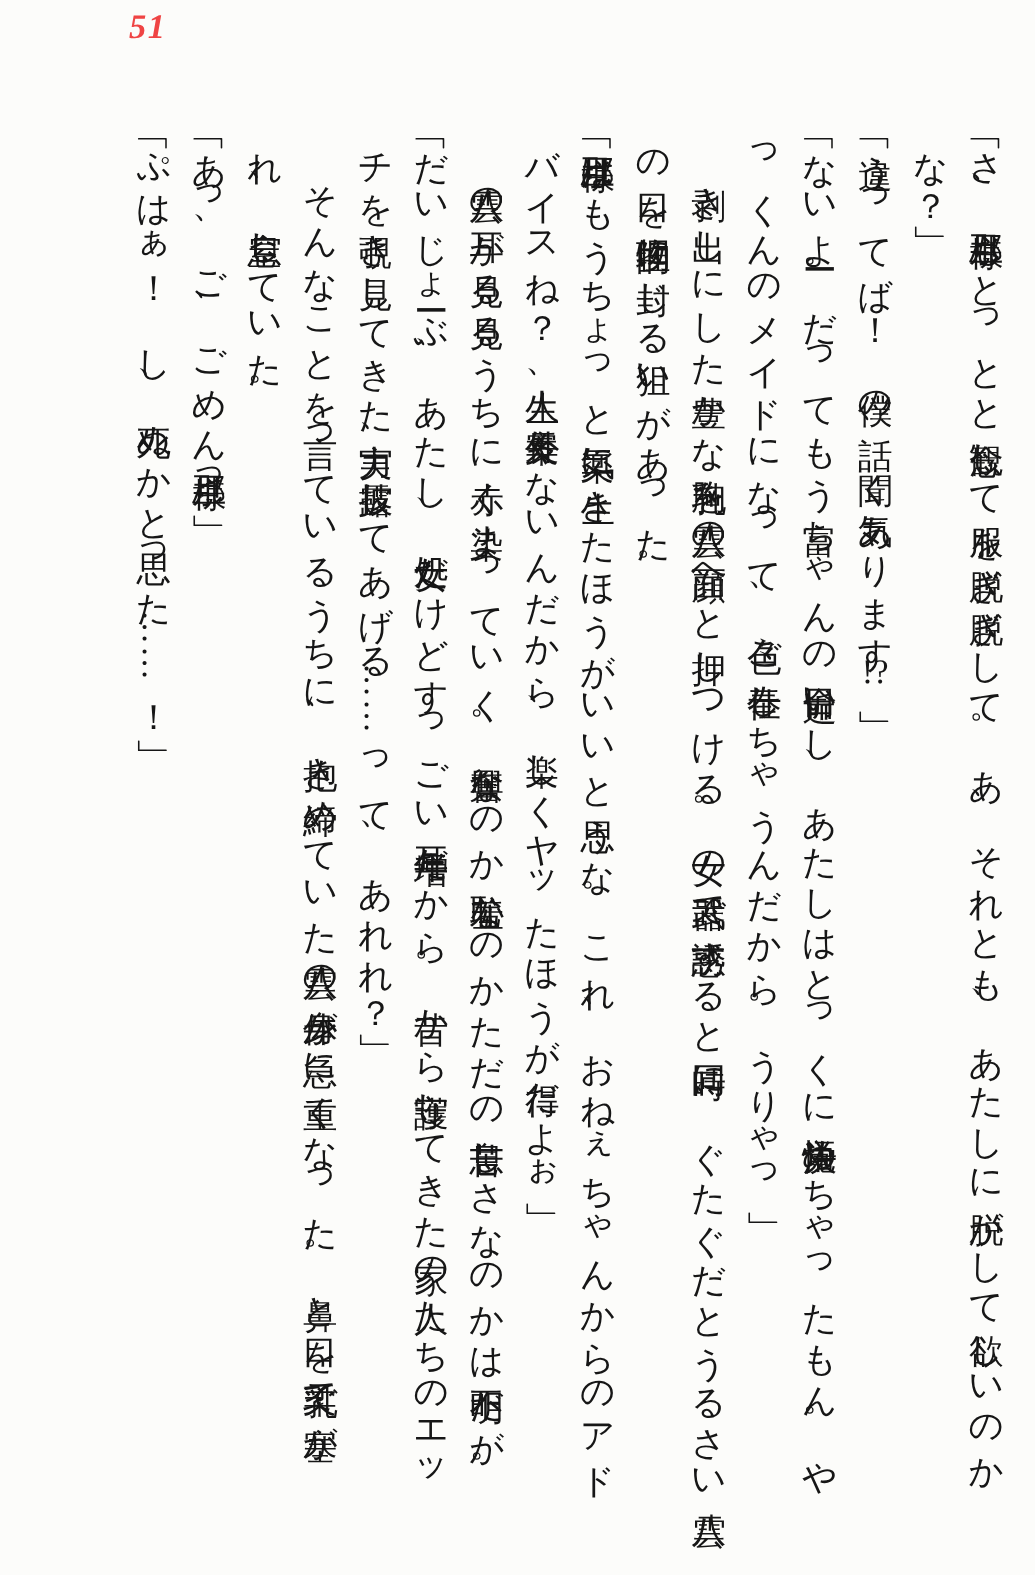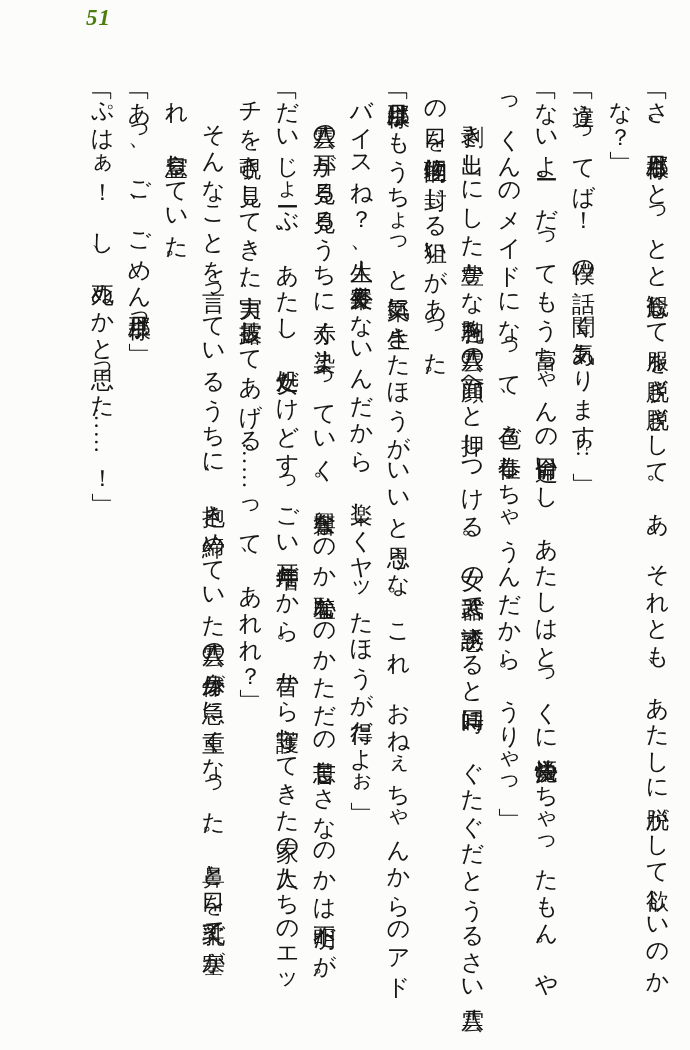--- a/index.html
+++ b/index.html
@@ -15,21 +15,21 @@
     overflow: hidden;
     font-family: "Liberation Serif", "DejaVu Serif", serif;
   }
   .page-num {
     position: absolute;
     top: 5px;
     left: 86px;
     font-size: 23px;
     font-style: italic;
     font-weight: bold;
-    color: #4d7c0f;
+    color: #ef4444;
     letter-spacing: 1px;
   }
   .text-block {
     position: absolute;
     top: 85px;
     right: 14px;
     width: 632px;
     height: 913px;
     writing-mode: vertical-rl;
     text-orientation: mixed;

